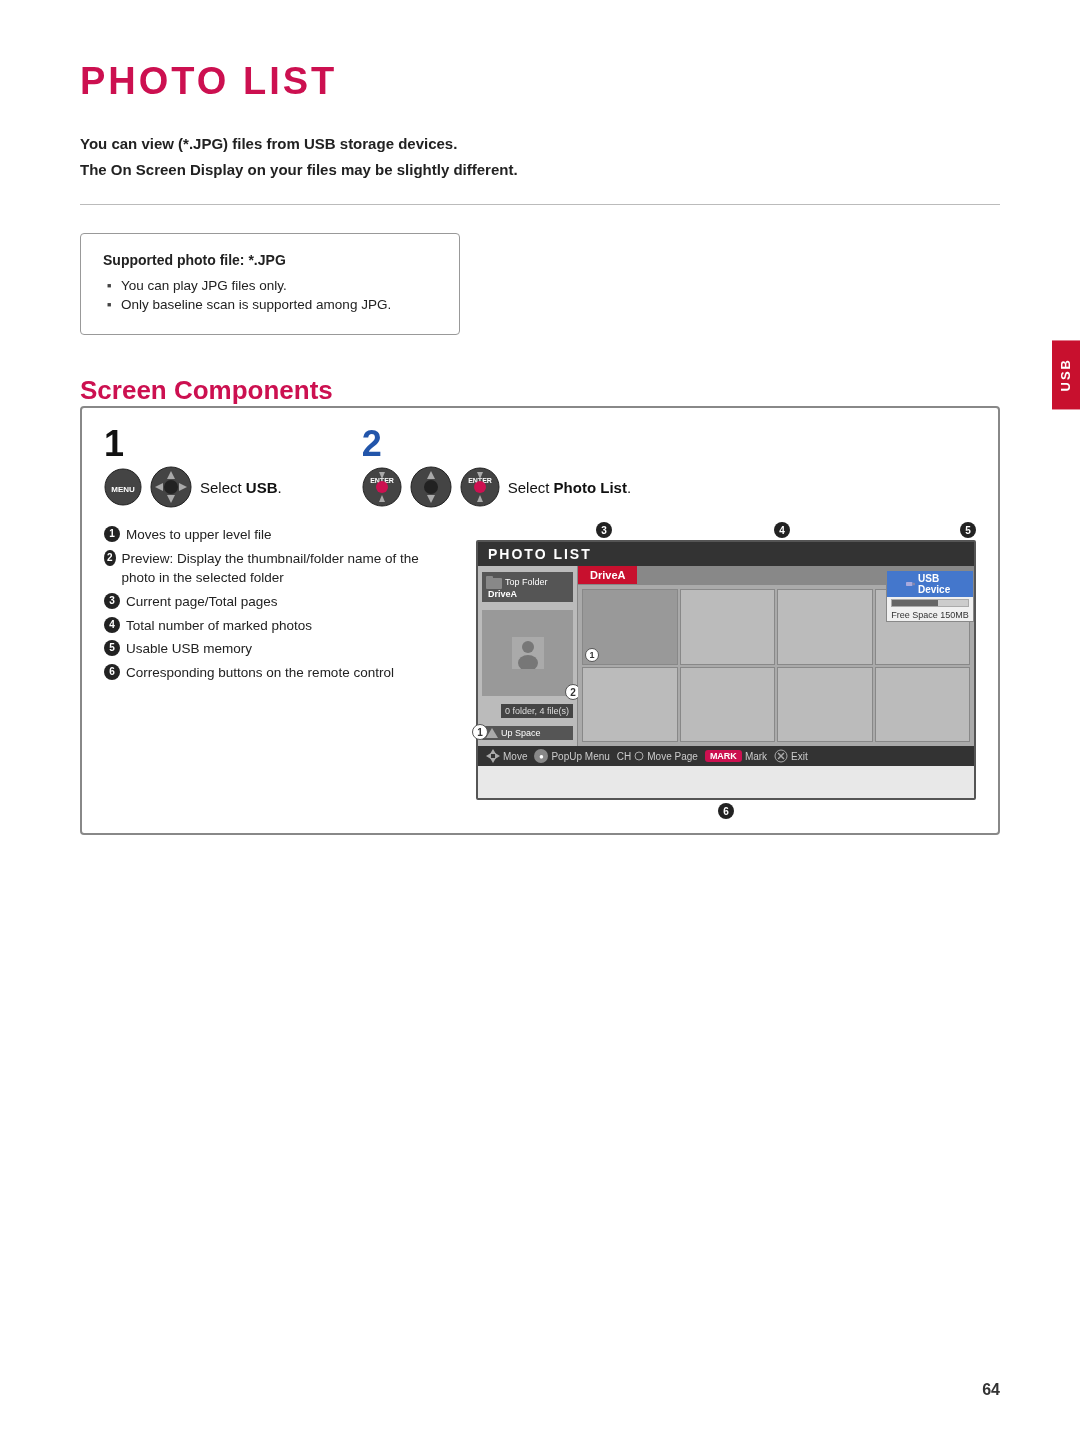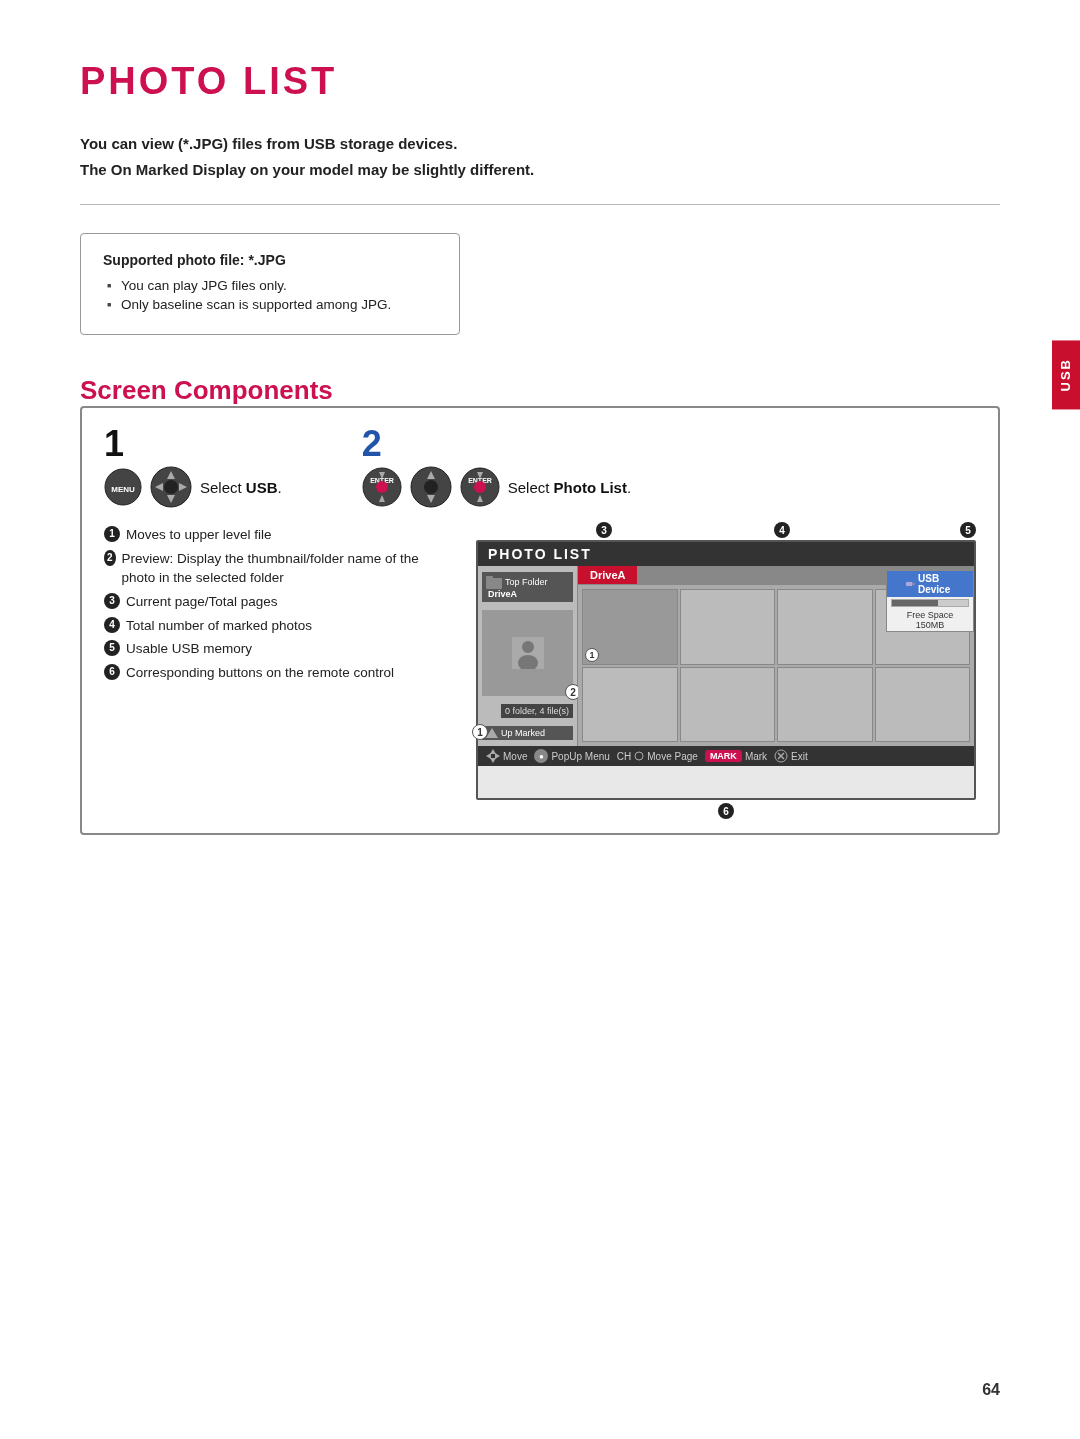--- a/index.html
+++ b/index.html
@@ -268,21 +268,21 @@
 
 <div class="usb-tab">USB</div>
 
 <div class="page-content">
   
   <h1 class="page-title">PHOTO LIST</h1>
 
   
   <div class="intro-text">
     <div>You can view (*.JPG) files from USB storage devices.</div>
-    <div>The On Marked Display on your model may be slightly different.</div>
+    <div>The On Screen Display on your files may be slightly different.</div>
   </div>
 
   
   <hr class="divider">
 
   
   <div class="info-box">
     <div class="info-box-title">Supported photo file: *.JPG</div>
     <ul>
       <li>You can play JPG files only.</li>
@@ -421,21 +421,21 @@
                   <div style="position:absolute; bottom:-4px; right:-8px; background:#fff; border:1.5px solid #555; border-radius:50%; width:16px; height:16px; display:flex; align-items:center; justify-content:center; font-size:10px; font-weight:bold; color:#333;">2</div>
                 </div>
 
                 <div style="font-size:9px; color:#ddd; text-align:center; margin-top:4px; background:#444; padding:2px 0;margin-left:19px;">0 folder, 4 file(s)</div>
 
                 <div style="position:relative; margin-top:4px;">
                   <div style="background:#555; color:#fff; font-size:9px; padding:2px 4px; display:flex; align-items:center; gap:3px;">
                     <svg width="12" height="10" viewBox="0 0 12 10">
                       <polygon points="6,0 12,10 0,10" fill="#aaa"></polygon>
                     </svg>
-                    <span>Up Marked</span>
+                    <span>Up Space</span>
                   </div>
                   <div style="position:absolute; left:-10px; bottom:0; background:#fff; border:1.5px solid #555; border-radius:50%; width:16px; height:16px; display:flex; align-items:center; justify-content:center; font-size:10px; font-weight:bold; color:#333;">1</div>
                 </div>
               </div>
 
               <div style="flex:1; position:relative; display:flex; flex-direction:column;">
 
                 <div style="display:flex; background:#555; border-bottom:1px solid #888;">
                   <div style="background:#c8102e; color:#fff; font-size:11px; padding:3px 12px; font-weight:bold;">DriveA</div>
                   <div style="flex:1; background:#888;"></div>
@@ -460,21 +460,21 @@
                 <div style="background:#4477cc; color:#fff; display:flex; align-items:center; gap:3px; padding:2px 19px; font-size:10px; font-weight:bold;justify-content:space-between;">
                   <svg width="14" height="10" viewBox="0 0 14 10">
                     <rect x="0" y="2" width="10" height="6" rx="1" fill="#aad"></rect>
                     <rect x="10" y="3" width="4" height="4" rx="1" fill="#88a"></rect>
                   </svg>
                   <span>USB Device</span>
                 </div>
                 <div style="height:8px; background:#ccc; margin:2px 4px; border:1px solid #aaa;">
                   <div style="height:100%; width:60%; background:#666;"></div>
                 </div>
-                <div style="font-size:9px; text-align:center; padding:1px 16px; color:#333;">Free Space 150MB</div>
+                <div style="font-size:9px; text-align:center; padding:1px 1px; color:#333;">Free Space 150MB</div>
               </div>
             </div>
 
             <div class="screen-footer">
               <span>
                 <svg width="14" height="14" viewBox="0 0 14 14">
                   <polygon points="7,0 4,5 10,5" fill="#aaa"></polygon>
                   <polygon points="7,14 4,9 10,9" fill="#aaa"></polygon>
                   <polygon points="0,7 5,4 5,10" fill="#aaa"></polygon>
                   <polygon points="14,7 9,4 9,10" fill="#aaa"></polygon>

